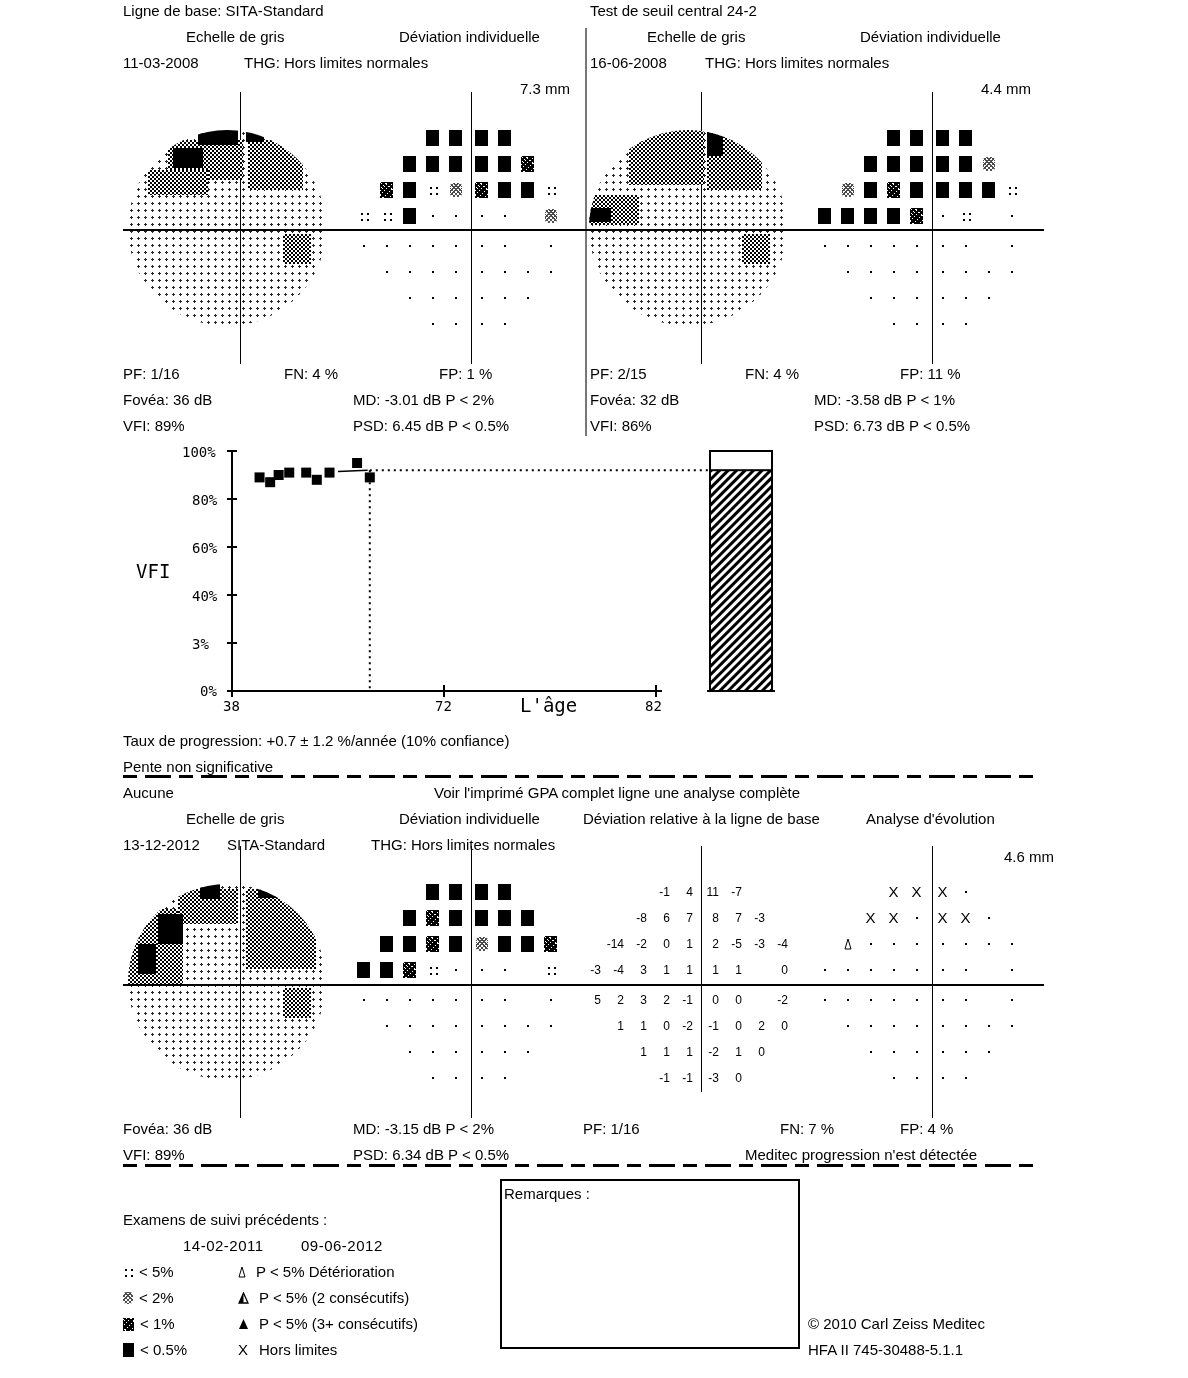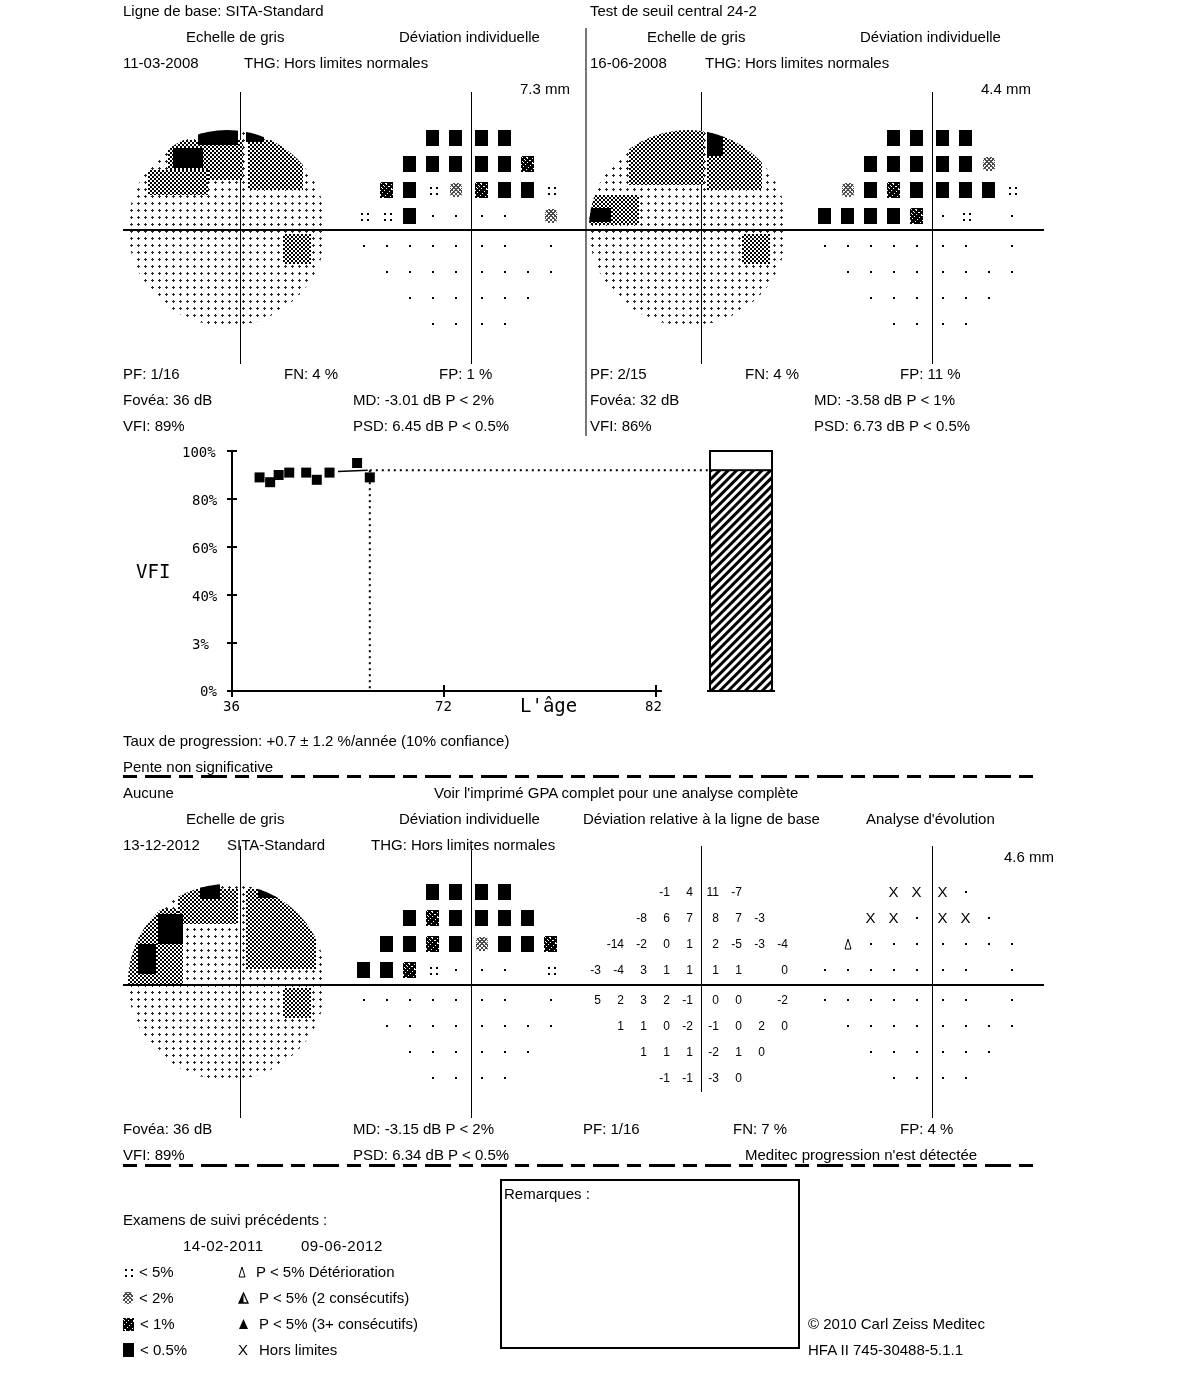--- a/index.html
+++ b/index.html
@@ -442,31 +442,31 @@
       <line x1="587" y1="251" x2="655" y2="251" stroke="#000" stroke-width="2"></line>
     </svg>
   <div class="t" style="left:16px;top:122px;font-size:19px;font-family:'DejaVu Sans Mono',monospace">VFI</div>
   <div class="t" style="left:400px;top:256px;font-size:19px;font-family:'DejaVu Sans Mono',monospace">L'âge</div>
   <div class="ytick" style="left:62px;top:4px">100%</div>
   <div class="ytick" style="left:72px;top:52px">80%</div>
   <div class="ytick" style="left:72px;top:100px">60%</div>
   <div class="ytick" style="left:72px;top:148px">40%</div>
   <div class="ytick" style="left:72px;top:196px">3%</div>
   <div class="ytick" style="left:80px;top:243px">0%</div>
-  <div class="ytick" style="left:103px;top:258px">36</div>
+  <div class="ytick" style="left:103px;top:258px">38</div>
   <div class="ytick" style="left:315px;top:258px">72</div>
   <div class="ytick" style="left:525px;top:258px">82</div>
 </div>
 
 <div class="t" style="left:123px;top:732px">Taux de progression: +0.7 ± 1.2 %/année (10% confiance)</div>
 <div class="t" style="left:123px;top:758px">Pente non significative</div>
 <div class="dash" style="left:123px;top:775px;width:917px"></div>
 
 <div class="t" style="left:123px;top:784px">Aucune</div>
-<div class="t" style="left:434px;top:784px">Voir l'imprimé GPA complet pour une analyse complète</div>
+<div class="t" style="left:434px;top:784px">Voir l'imprimé GPA complet ligne une analyse complète</div>
 <div class="t" style="left:186px;top:810px">Echelle de gris</div>
 <div class="t" style="left:399px;top:810px">Déviation individuelle</div>
 <div class="t" style="left:583px;top:810px">Déviation relative à la ligne de base</div>
 <div class="t" style="left:866px;top:810px">Analyse d'évolution</div>
 <div class="t" style="left:123px;top:836px">13-12-2012</div>
 <div class="t" style="left:227px;top:836px">SITA-Standard</div>
 <div class="t" style="left:371px;top:836px">THG: Hors limites normales</div>
 <div class="t" style="left:1004px;top:848px">4.6 mm</div>
 
 <div class="hline" style="left:123px;top:984px;width:921px"></div>
@@ -859,21 +859,21 @@
       <span class="sym-dot"></span>
     </div>
     <div class="cell" style="left: 141px; top: 186px;">
       <span class="sym-dot"></span>
     </div>
   </div>
 
 <div class="t" style="left:123px;top:1120px">Fovéa: 36 dB</div>
 <div class="t" style="left:353px;top:1120px">MD:  -3.15 dB  P &lt; 2%</div>
 <div class="t" style="left:583px;top:1120px">PF: 1/16</div>
-<div class="t" style="left:733px;top:1120px">FN:  7 %</div>
+<div class="t" style="left:780px;top:1120px">FN:  7 %</div>
 <div class="t" style="left:900px;top:1120px">FP:  4 %</div>
 <div class="t" style="left:123px;top:1146px">VFI:  89%</div>
 <div class="t" style="left:353px;top:1146px">PSD:  6.34 dB  P &lt; 0.5%</div>
 <div class="t" style="left:745px;top:1146px">Meditec progression n'est détectée</div>
 <div class="dash" style="left:123px;top:1164px;width:917px"></div>
 
 <div class="t" style="left:123px;top:1211px">Examens de suivi précédents :</div>
 <div class="t" style="left:183px;top:1237px;letter-spacing:.5px">14-02-2011</div>
 <div class="t" style="left:301px;top:1237px;letter-spacing:.5px">09-06-2012</div>
 

